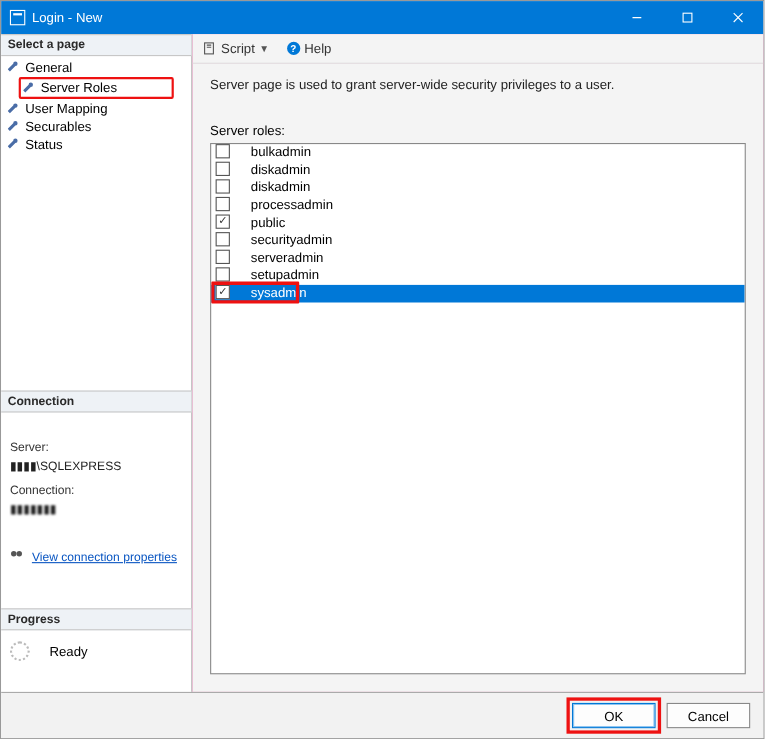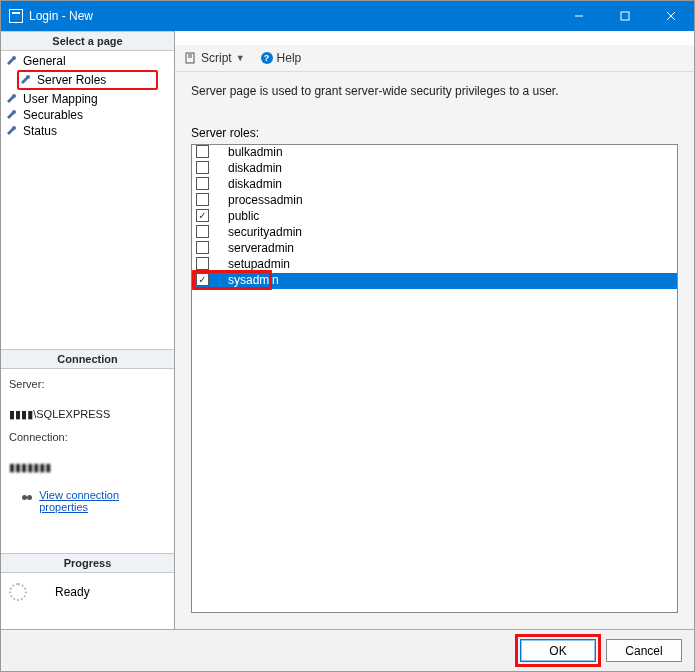--- a/index.html
+++ b/index.html
@@ -52,53 +52,51 @@
     background: #fff;
   }
   .section-header {
     background: #eef2f6;
     border-top: 1px solid #c7c7c7;
     border-bottom: 1px solid #c7c7c7;
     padding: 3px 6px;
     font-weight: bold;
     font-size: 11px;
     color: #2a2a2a;
-    text-align: center;
   }
   .page-list { padding: 2px 4px; }
   .page-item {
     display:flex; align-items:center;
     padding: 1px 2px;
     font-size: 12px;
     gap:4px;
   }
   .page-item .picon {
     width:12px; height:12px;
     color:#4a6da7;
   }
   .highlight-red { border: 2px solid #e11; border-radius:2px; }
-  .conn-block { padding:5px 8px; font-size:11px; color:#333; }
+  .conn-block { padding:22px 8px; font-size:11px; color:#333; }
   .conn-block .lbl { margin-top:4px; }
-  .conn-block .val { margin-top:18px; color:#222; }
+  .conn-block .val { margin-top:4px; color:#222; }
   .blur-val { color:#bbb; filter: blur(1px); }
   .conn-link {
     display:flex; align-items:center; gap:6px;
-    margin-top:10px; padding:0 20px;
+    margin-top:10px; padding:0 8px;
   }
   .conn-link a { color:#0a56c2; text-decoration:underline; font-size:11px; }
   .sidebar .flexgrow { flex:1; }
-  .progress-block { padding:10px 8px; display:flex; align-items:center; gap:28px; font-size:12px;}
+  .progress-block { padding:10px 8px; display:flex; align-items:center; gap:18px; font-size:12px;}
   .spinner {
     width:18px; height:18px; border:2px dotted #bbb; border-radius:50%;
   }
   
   .content {
     flex:1; display:flex; flex-direction:column;
     background:#ec4899;
-    margin-top:14px;
   }
   .toolbar {
     padding:6px 10px;
     display:flex; align-items:center; gap:4px;
     font-size:12px;
     color:#333;
     border-bottom:1px solid #ddd;
     background:#f4f4f4;
   }
   .toolbar .ticon { width:12px; height:12px; }

